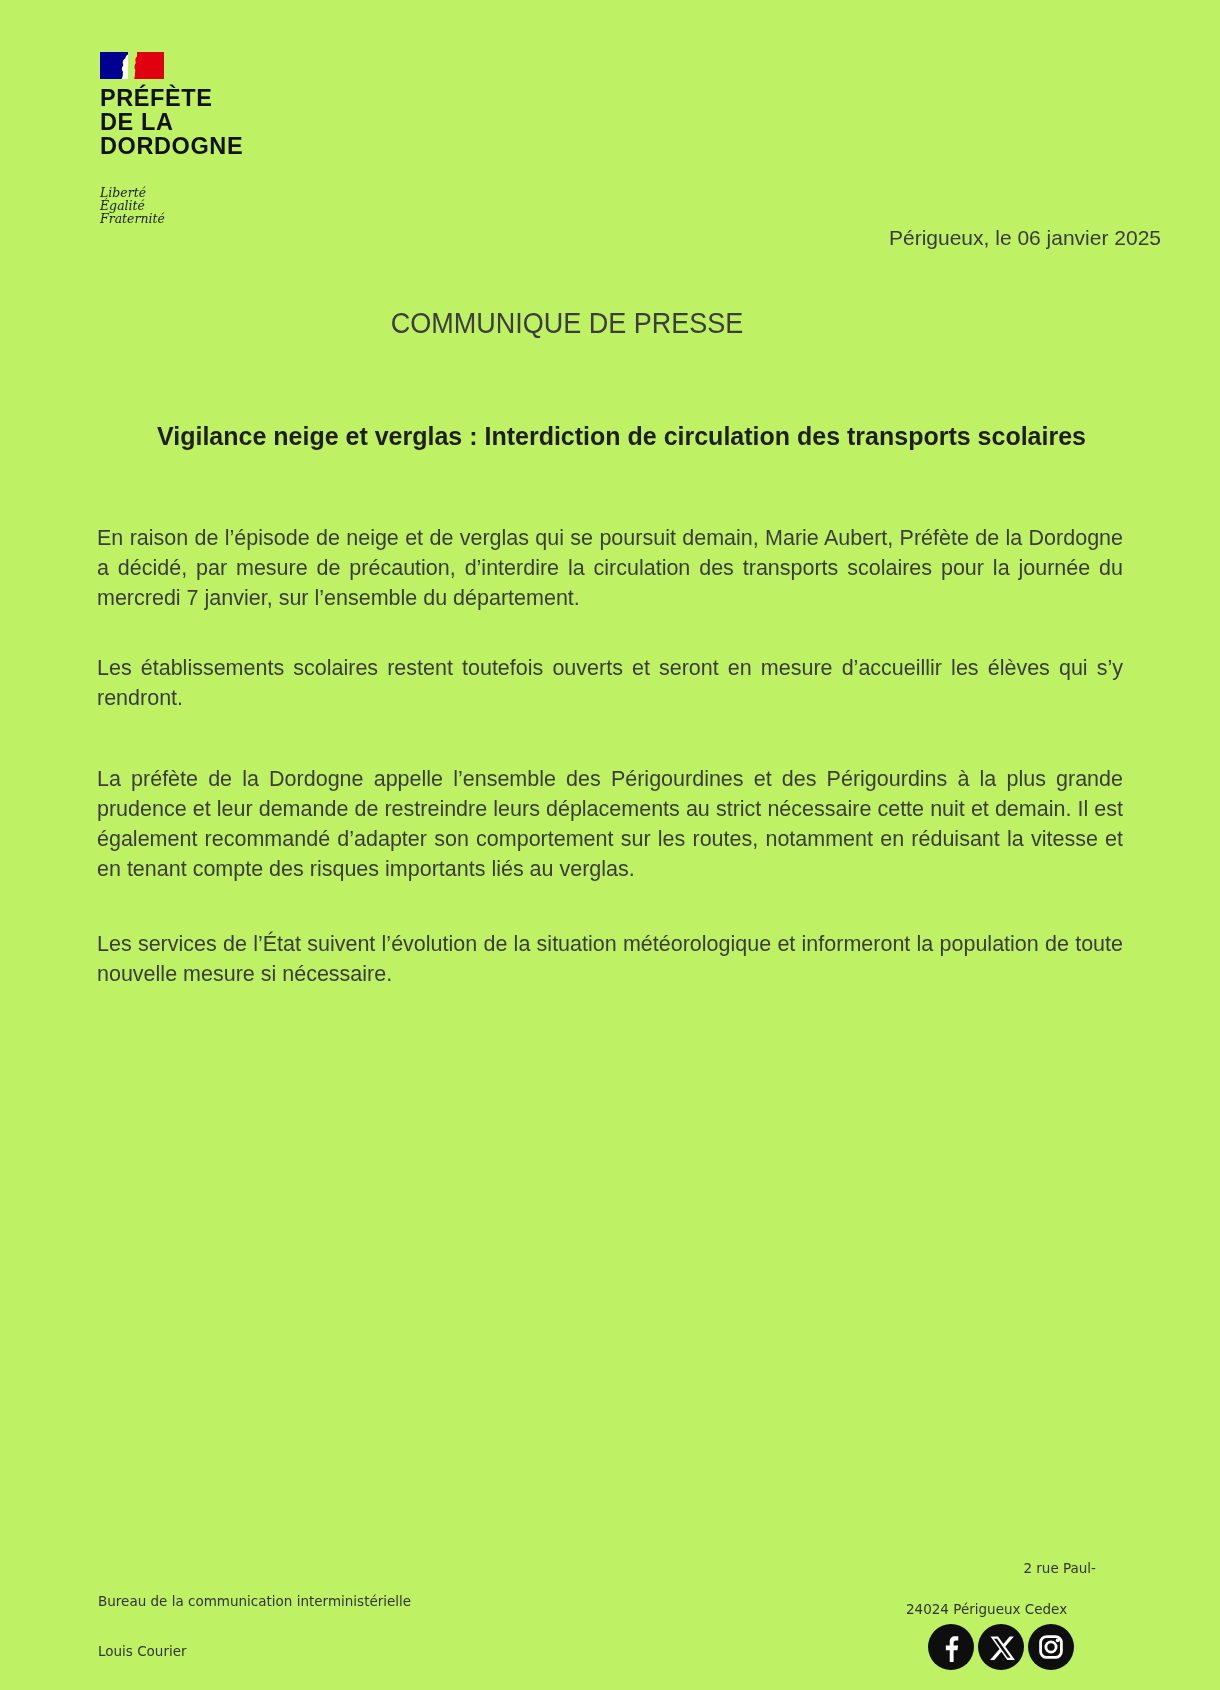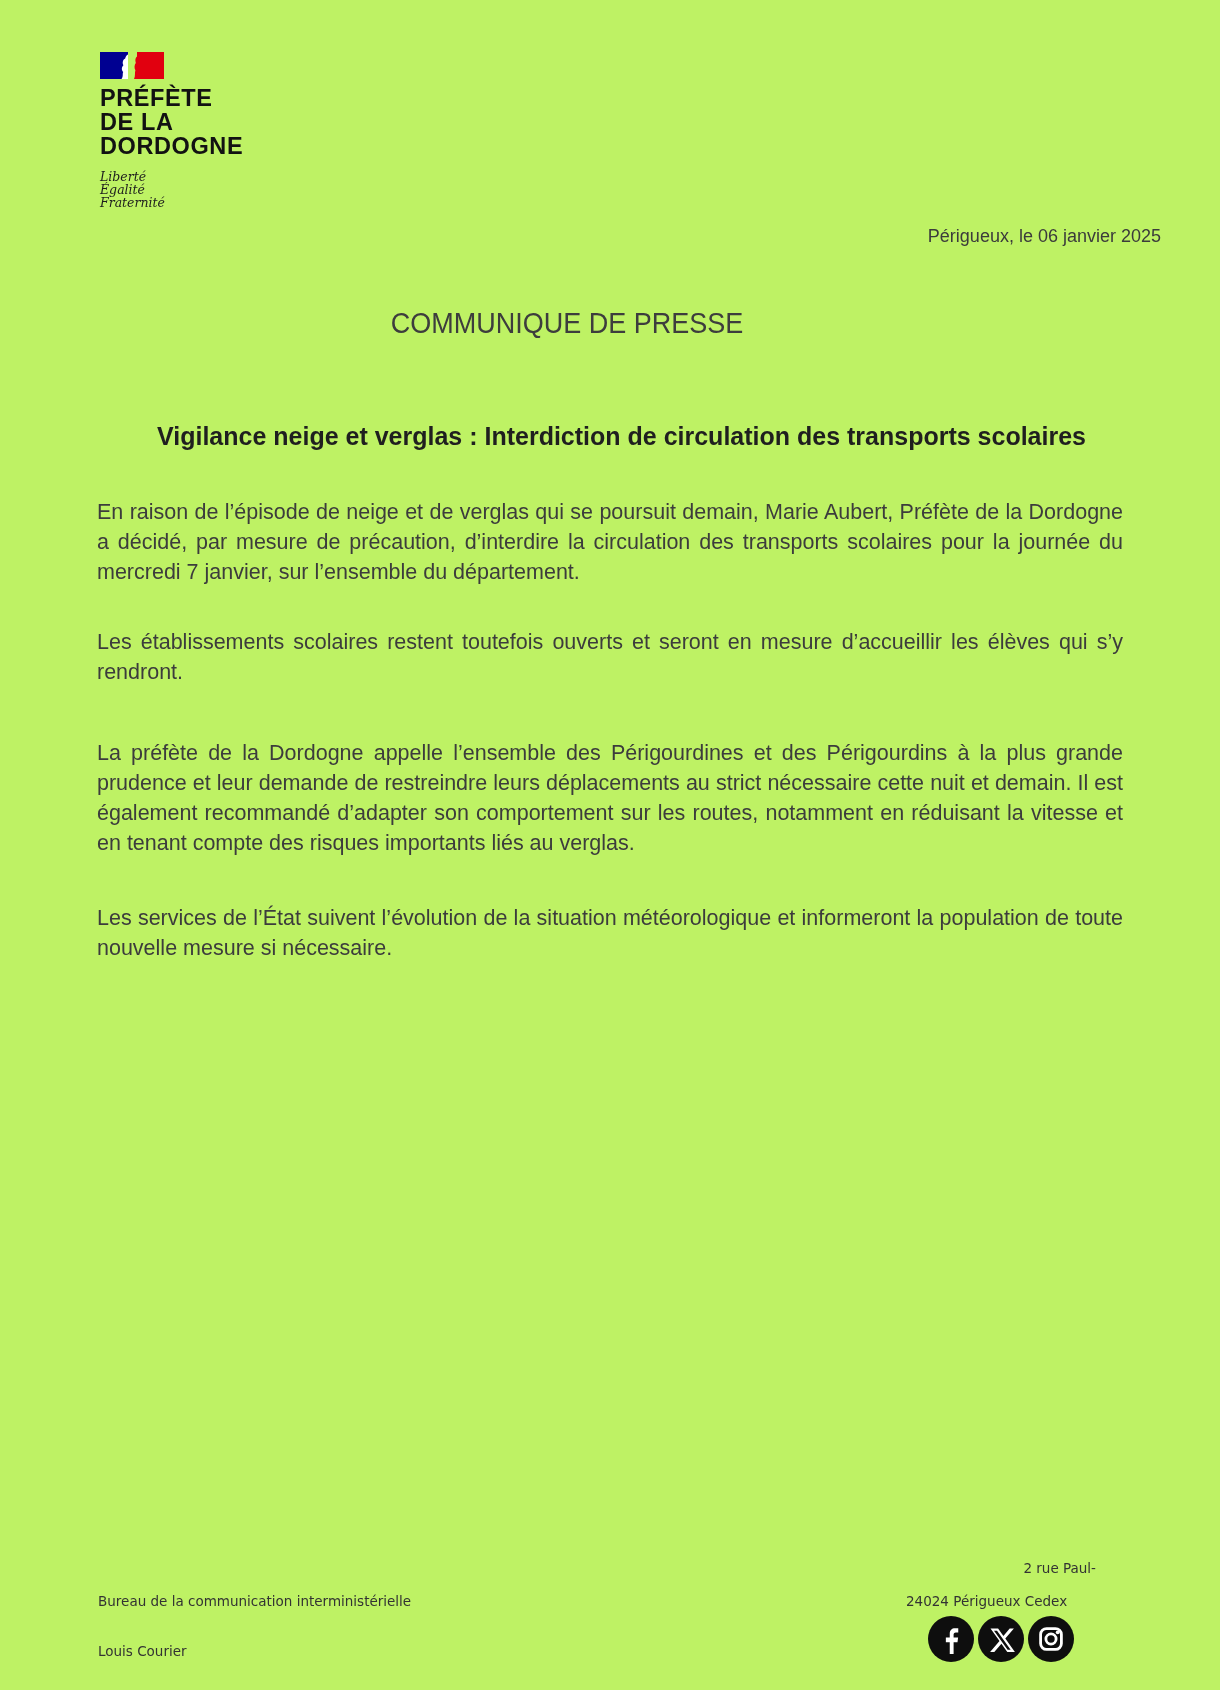--- a/index.html
+++ b/index.html
@@ -6,44 +6,44 @@
   .page{
     position:relative;width:1220px;height:1690px;margin:0 auto;
     background:#bef264;overflow:hidden;
     font-family:"Liberation Sans",sans-serif;color:#3c3c3c;padding-left:38px;
   }
   
   .logo{position:absolute;left:100px;top:52px;}
   .flag{display:block;width:64px;height:27px;}
   .gov-name{margin-top:7px;font-weight:bold;font-size:23.5px;line-height:24px;
     letter-spacing:.6px;color:#121212;}
-  .motto{margin-top:12px;font-family:"DejaVu Serif",serif;font-style:italic;
+  .motto{margin-top:28px;font-family:"DejaVu Serif",serif;font-style:italic;
     font-size:12.5px;line-height:13.2px;color:#1d1d1d;}
   
-  .dateline{position:absolute;top:226px;right:97px;font-size:18px;color:#3b3b3b;}
+  .dateline{position:absolute;top:226px;right:97px;font-size:21px;color:#3b3b3b;}
   .title{position:absolute;top:306px;left:0;width:1134px;text-align:center;
     font-size:30px;line-height:34px;color:#3d3d3d;transform:scaleX(.9);
     transform-origin:567px 0;white-space:nowrap;}
   .subject{position:absolute;top:422px;left:157px;font-size:25px;font-weight:bold;
     color:#1f1f1f;white-space:nowrap;}
   
   .body-text{position:absolute;top:497px;left:97px;width:1026px;
     font-size:21.5px;line-height:30px;color:#3c3c3c;text-align:justify;}
   .body-text p{margin:0;}
-  .body-text p:nth-of-type(1){margin-bottom:40px;}
+  .body-text p:nth-of-type(1){margin-bottom:40px;margin-top:26px;}
   .body-text p:nth-of-type(2){margin-bottom:51px;}
   .body-text p:nth-of-type(3){margin-bottom:45px;}
   
   .footer-left{position:absolute;left:98px;top:1560px;
     font-family:"DejaVu Sans",sans-serif;font-size:13.5px;line-height:16.5px;
     color:#333333;white-space:pre-wrap;}
   .footer-right{position:absolute;left:906px;width:190px;top:1560px;
     font-family:"DejaVu Sans",sans-serif;font-size:13.5px;line-height:16.5px;
     color:#333333;}
-  .addr1{text-align:right;margin-bottom:16px;}
+  .addr1{text-align:right;margin-bottom:24px;}
   .addr2{margin-bottom:7px;}
   .social{display:flex;justify-content:center;gap:4px;}
   .social svg{width:46px;height:46px;display:block;cursor:pointer;}
 </style>
 </head>
 <body>
 
 <div class="page">
 
   <div class="logo">

